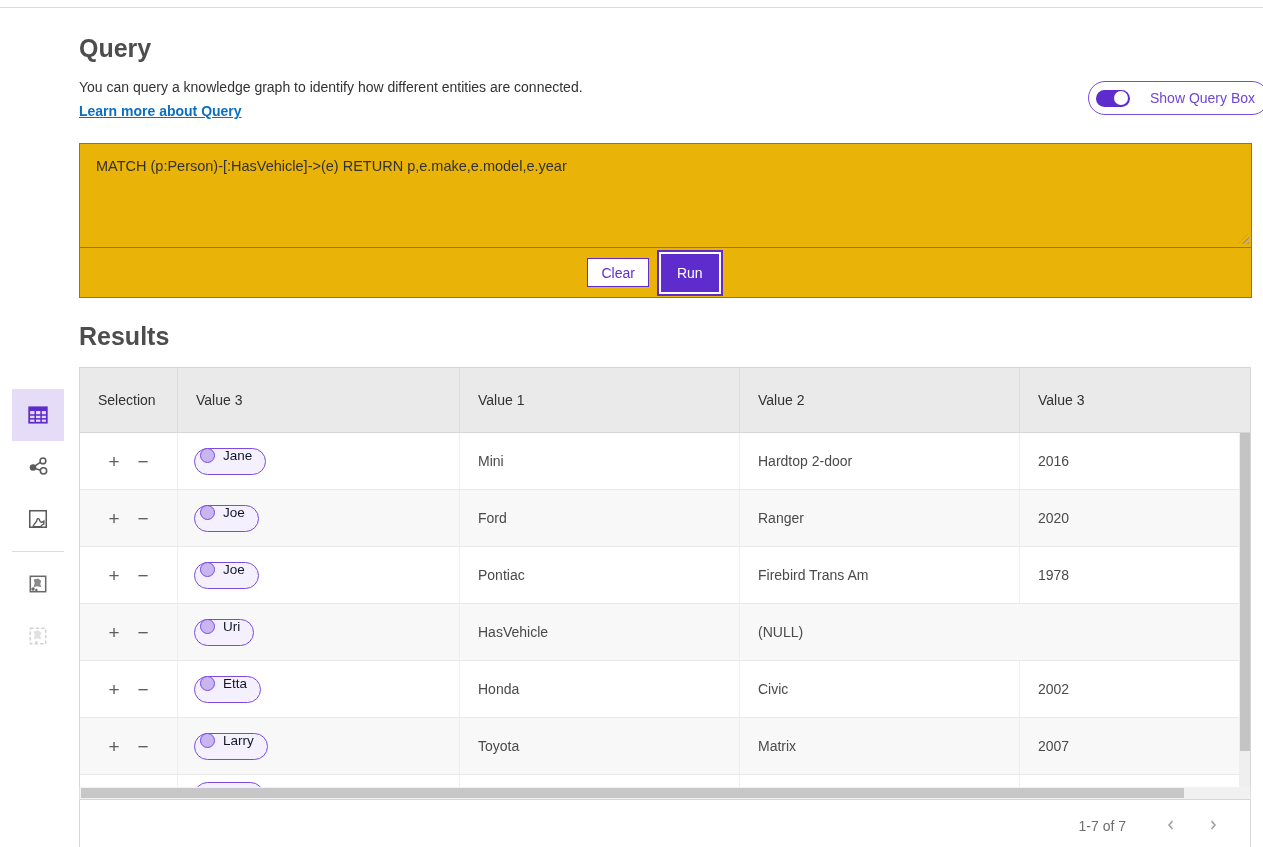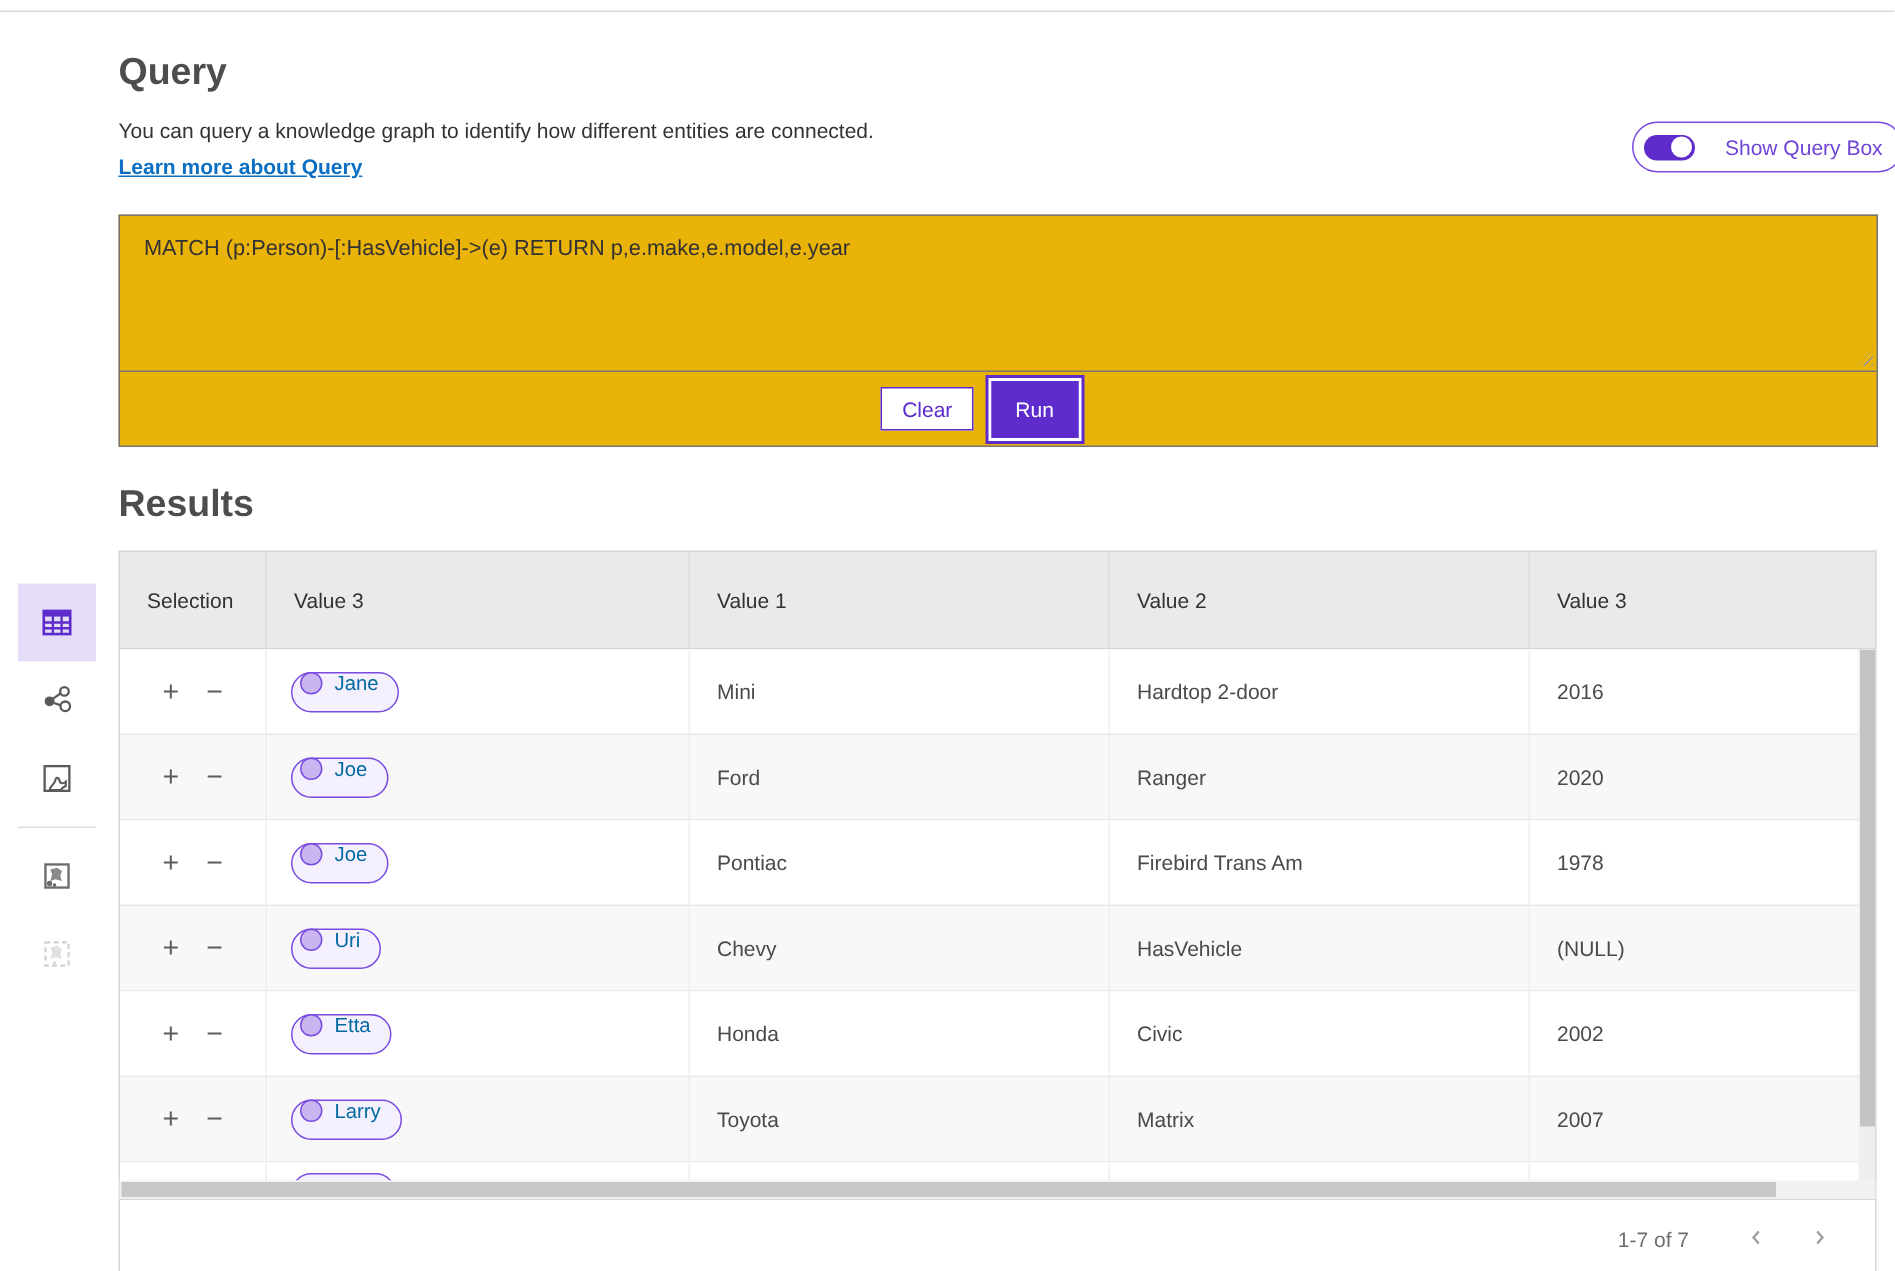--- a/index.html
+++ b/index.html
@@ -57,21 +57,21 @@
   .trow { display:flex; height:57px; border-bottom:1px solid #e9e9e9; background:#fff; }
   .trow.alt { background:#f8f8f8; }
   .trow.partial { height:13px; border-bottom:none; overflow:hidden; }
   .td { display:flex; align-items:center; padding-left:18px; font-size:14px; color:#4a4a4a;
         border-right:1px solid #eeeeee; }
   .td:last-child { border-right:none; flex:1; }
   .w-sel{width:98px;} .w-v0{width:282px;} .w-v1{width:280px;} .w-v2{width:280px;}
   .td.sel { justify-content:center; padding-left:0; gap:18px; }
   .pm { font-size:19px; color:#5f5f5f; line-height:1; cursor:pointer; }
   .chip { display:inline-flex; align-items:center; gap:8px; height:27px; padding:0 13px 11px 5px;
-          border:1.5px solid #7a4be0; border-radius:15px; background:#f5f0fd; color:#0369a1;
+          border:1.5px solid #7a4be0; border-radius:15px; background:#f5f0fd; color:#0f172a;
           font-size:13.5px; cursor:pointer; }
   .chip-dot { width:15px; height:15px; border-radius:50%; background:#c9b6f0; border:1px solid #7a4be0; }
   .chip.clip { width:70px; margin:7px 0 0 16px; }
   .vscroll { position:absolute; top:0; right:0; width:11px; height:354px; background:#efefef; cursor:pointer; }
   .vthumb  { position:absolute; top:0; left:0.5px; width:10px; height:318px; background:#c4c4c4; }
   .hscroll { position:relative; height:12px; background:#f1f1f1;
              border-left:1px solid #e0e0e0; border-right:1px solid #e0e0e0; cursor:pointer; }
   .hthumb  { position:absolute; top:1px; left:1px; width:1103px; height:10px; background:#c7c7c7; }
   .pager { height:54px; border:1px solid #d6d6d6; border-radius:0 0 5px 5px; background:#fff;
            display:flex; align-items:center; justify-content:flex-end; padding-right:22px; }
@@ -214,21 +214,20 @@
       <div class="td sel w-sel">
         <span class="pm">+</span>
         <span class="pm">−</span>
       </div>
       <div class="td w-v0" style="padding-left:16px;">
         <span class="chip">
           <span class="chip-dot"></span>
           <span>Uri</span>
         </span>
       </div>
-      <div class="td w-v1">Chevy</div>
       <div class="td w-v2">HasVehicle</div>
       <div class="td">(NULL)</div>
     </div>
 
     <div class="trow">
       <div class="td sel w-sel">
         <span class="pm">+</span>
         <span class="pm">−</span>
       </div>
       <div class="td w-v0" style="padding-left:16px;">

